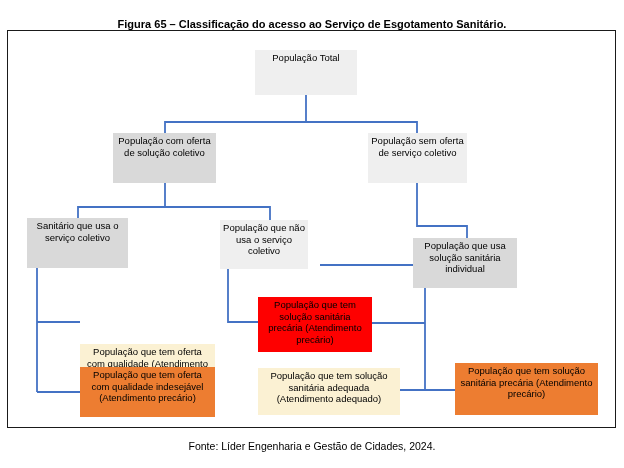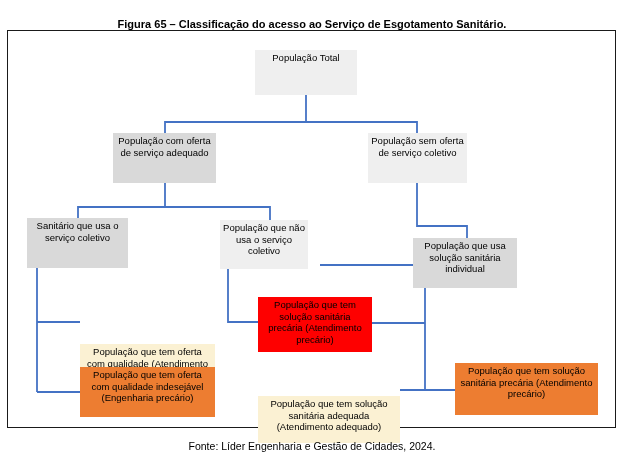--- a/index.html
+++ b/index.html
@@ -42,21 +42,21 @@
 
   .n-total        { left: 255px; top: 50px;  width: 102px; height: 45px; }
   .n-com-oferta   { left: 113px; top: 133px; width: 103px; height: 50px; }
   .n-sem-oferta   { left: 368px; top: 133px; width: 99px;  height: 50px; }
   .n-usa          { left: 27px;  top: 218px; width: 101px; height: 50px; }
   .n-nao-usa      { left: 220px; top: 220px; width: 88px; height: 49px; }
   .n-individual   { left: 413px; top: 238px; width: 104px; height: 50px; }
   .n-qualidade    { left: 80px;  top: 300px; width: 135px; height: 50px; margin-top: 44px; }
   .n-precaria-red { left: 258px; top: 297px; width: 114px; height: 55px; }
   .n-indesejavel  { left: 80px;  top: 367px; width: 135px; height: 50px; }
-  .n-adequada     { left: 258px; top: 368px; width: 142px; height: 47px; margin-top: 28px; }
+  .n-adequada     { left: 258px; top: 368px; width: 142px; height: 47px; }
   .n-precaria-org { left: 455px; top: 363px; width: 143px; height: 52px; }
 </style>
 </head>
 <body>
 
 <div class="stage">
 
   <div class="fig-title">Figura 65 – Classificação do acesso ao Serviço de Esgotamento Sanitário.</div>
 
   <div class="frame"></div>
@@ -75,21 +75,21 @@
     <path d="M372,323 H425"></path>
     <path d="M425,288 V390"></path>
     <path d="M400,390 H455"></path>
   </svg>
 
   <div class="node gray-light n-total">
     <span>População Total</span>
   </div>
 
   <div class="node gray-dark n-com-oferta">
-    <span>População com oferta de serviço adequado</span>
+    <span>População com oferta de solução coletivo</span>
   </div>
 
   <div class="node gray-light n-sem-oferta">
     <span>População sem oferta de serviço coletivo</span>
   </div>
 
   <div class="node gray-dark n-usa">
     <span>Sanitário que usa o serviço coletivo</span>
   </div>
 
@@ -103,21 +103,21 @@
 
   <div class="node cream n-qualidade">
     <span>População que tem oferta com qualidade (Atendimento adequado)</span>
   </div>
 
   <div class="node red n-precaria-red">
     <span>População que tem solução sanitária precária (Atendimento precário)</span>
   </div>
 
   <div class="node orange n-indesejavel">
-    <span>População que tem oferta com qualidade indesejável (Engenharia precário)</span>
+    <span>População que tem oferta com qualidade indesejável (Atendimento precário)</span>
   </div>
 
   <div class="node cream n-adequada">
     <span>População que tem solução sanitária adequada (Atendimento adequado)</span>
   </div>
 
   <div class="node orange n-precaria-org">
     <span>População que tem solução sanitária precária (Atendimento precário)</span>
   </div>
 

